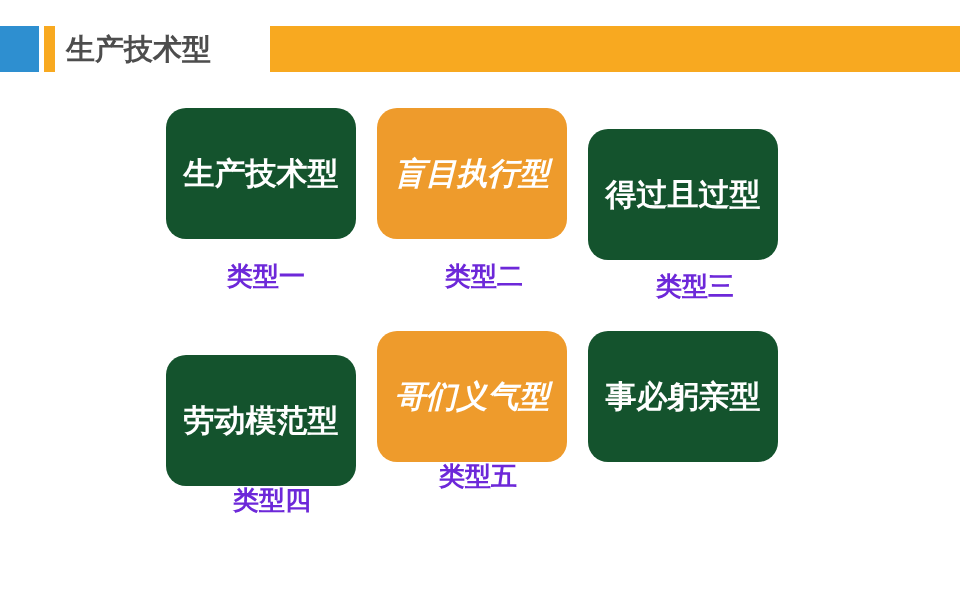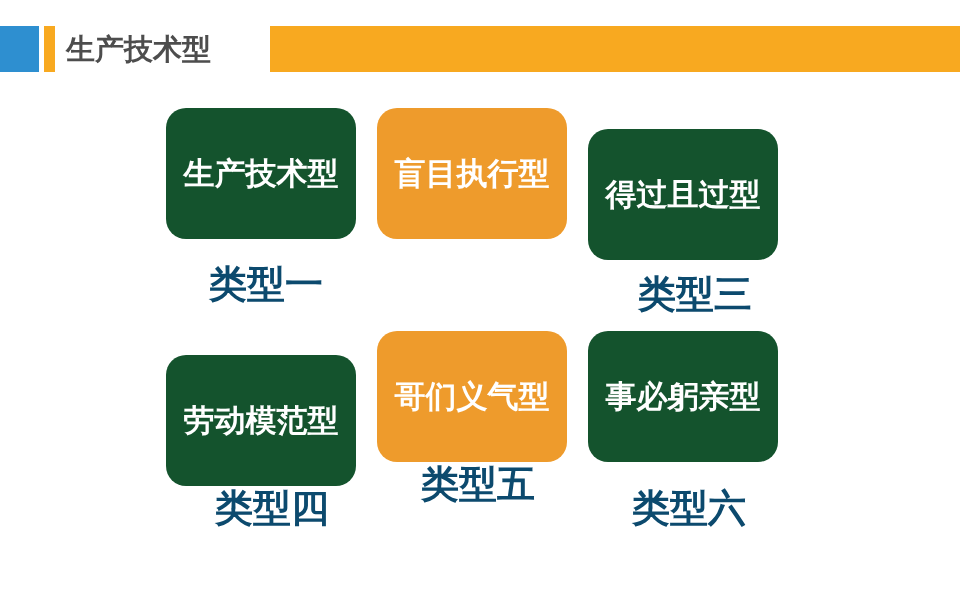--- a/index.html
+++ b/index.html
@@ -54,61 +54,61 @@
       display: flex;
       align-items: center;
       justify-content: center;
       color: #ffffff;
       font-size: 31px;
       font-weight: bold;
       white-space: nowrap;
       cursor: pointer;
     }
     .card.blue { background: #14532d; }
-    .card.orange { background: #ee9b2c; }
+    .card.orange { background: #ee9b2c; font-style: italic; }
     .label {
       position: absolute;
       width: 190px;
       text-align: center;
-      font-size: 38px;
+      font-size: 26px;
       font-weight: bold;
-      color: #0c4a6e;
+      color: #6d28d9;
       white-space: nowrap;
     }
   </style>
 </head>
 <body>
 
 <div class="slide">
   <div class="hdr-blue"></div>
   <div class="hdr-orange-thin"></div>
   <div class="hdr-title">生产技术型</div>
   <div class="hdr-orange-bar"></div>
 
   <div class="card blue" style="left:166px; top:108px;">
     <span>生产技术型</span>
   </div>
   <div class="label" style="left:171px; top:259px;">类型一</div>
 
   <div class="card orange" style="left:377px; top:108px;">
     <span>盲目执行型</span>
   </div>
+  <div class="label" style="left:389px; top:259px;">类型二</div>
 
   <div class="card blue" style="left:588px; top:108px;margin-top:21px;">
     <span>得过且过型</span>
   </div>
   <div class="label" style="left:600px; top:269px;">类型三</div>
 
   <div class="card blue" style="left:166px; top:331px;margin-top:24px;">
     <span>劳动模范型</span>
   </div>
   <div class="label" style="left:177px; top:483px;">类型四</div>
 
   <div class="card orange" style="left:377px; top:331px;align-items:center;">
     <span>哥们义气型</span>
   </div>
   <div class="label" style="left:383px; top:459px;">类型五</div>
 
   <div class="card blue" style="left:588px; top:331px;">
     <span>事必躬亲型</span>
   </div>
-  <div class="label" style="left:594px; top:483px;">类型六</div>
 </div>
 
 </body></html>

